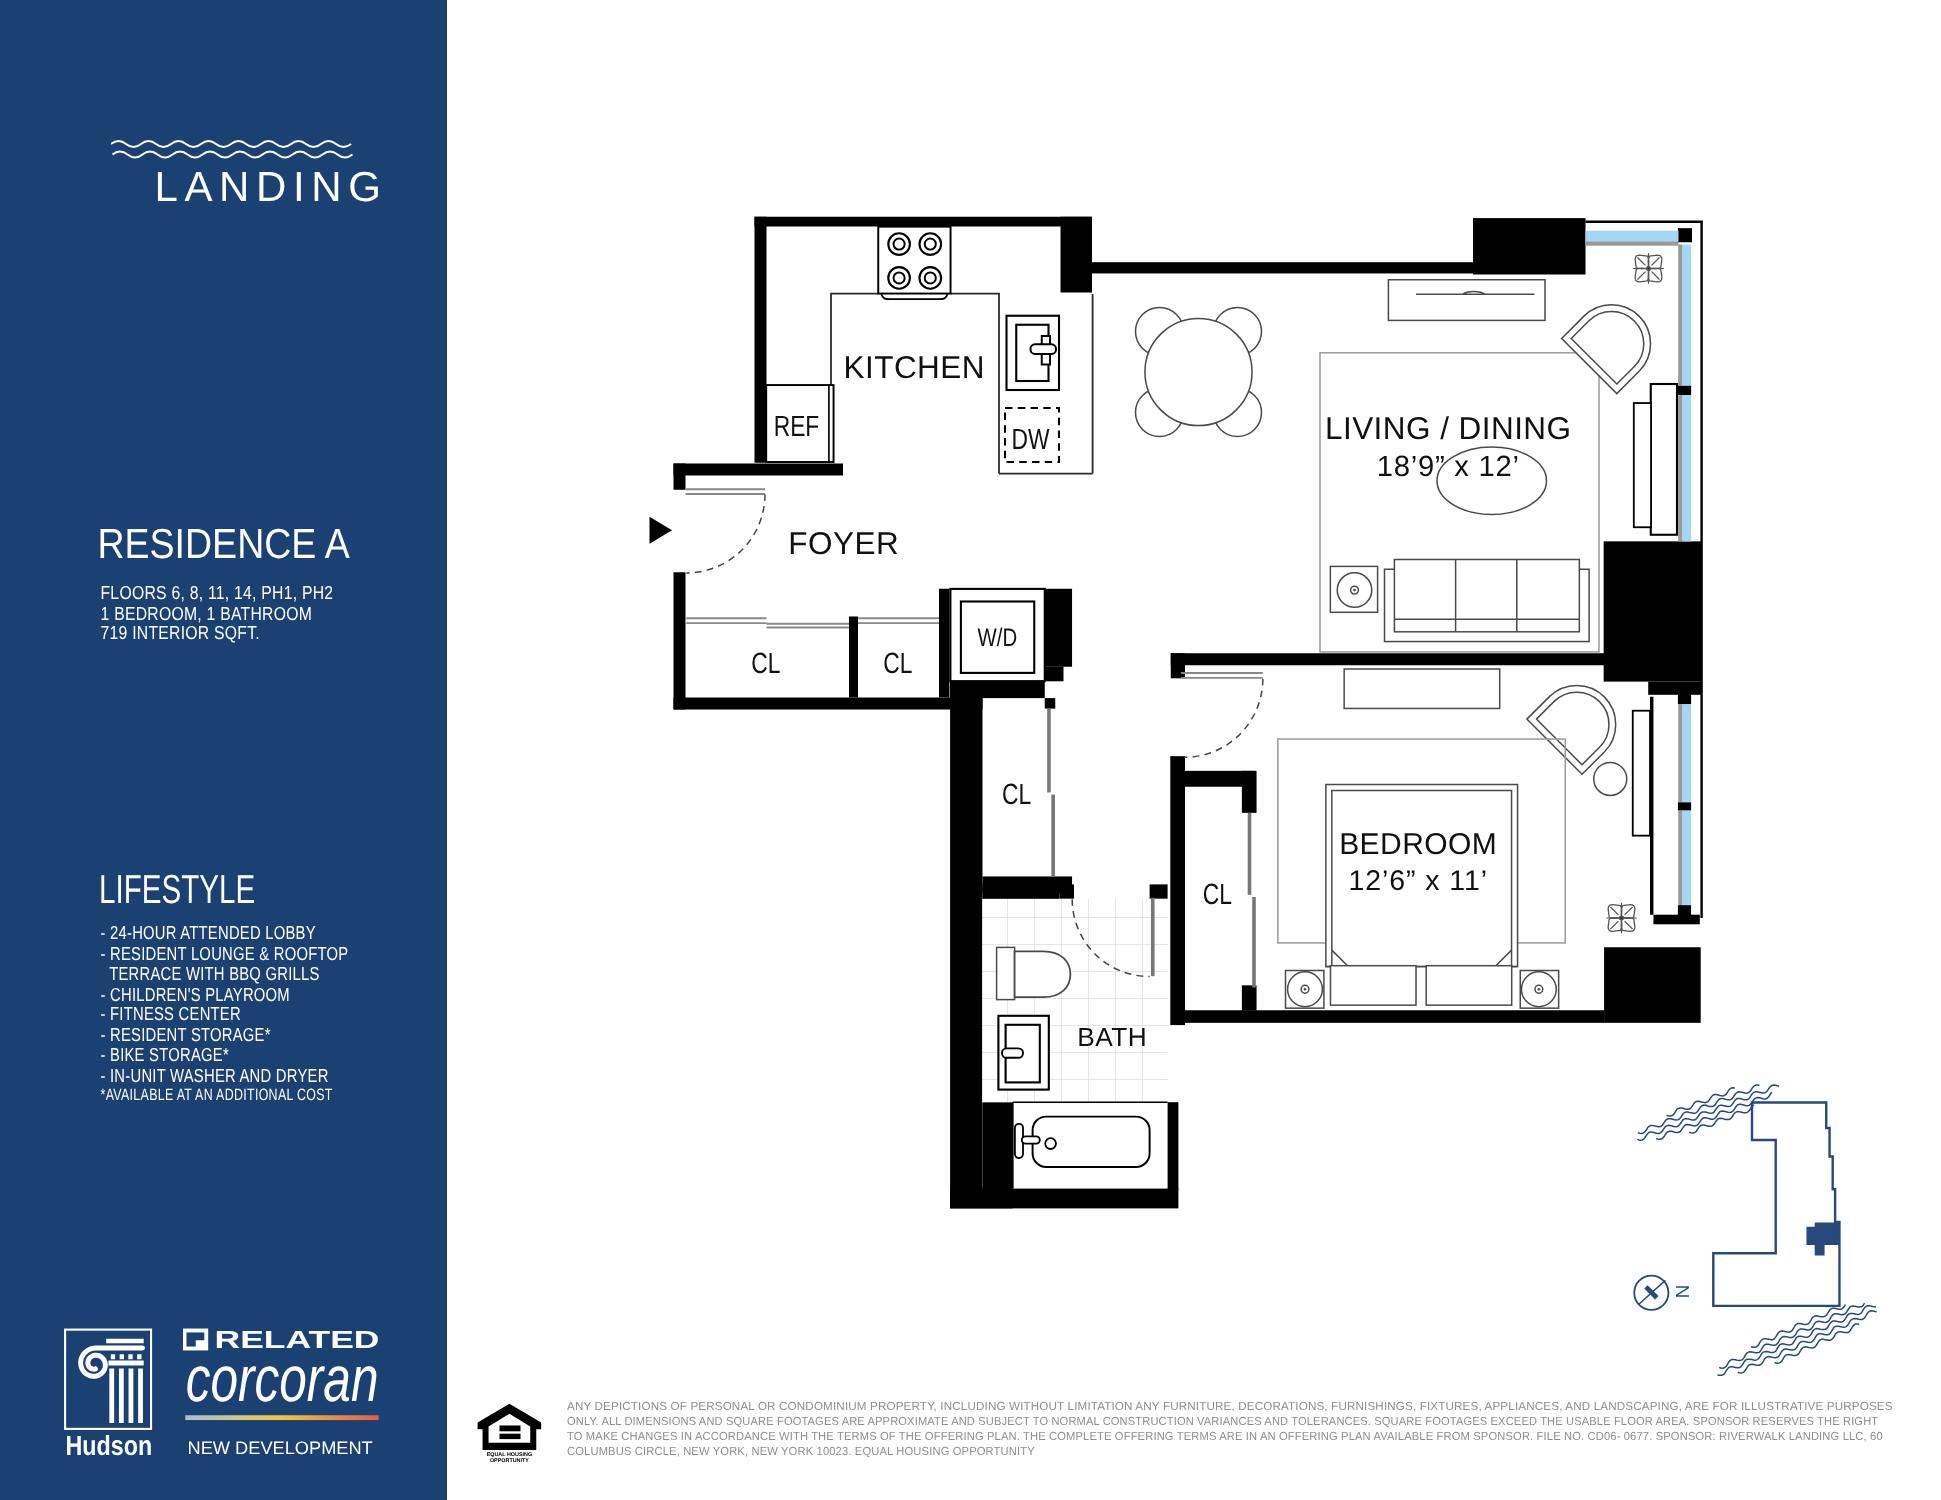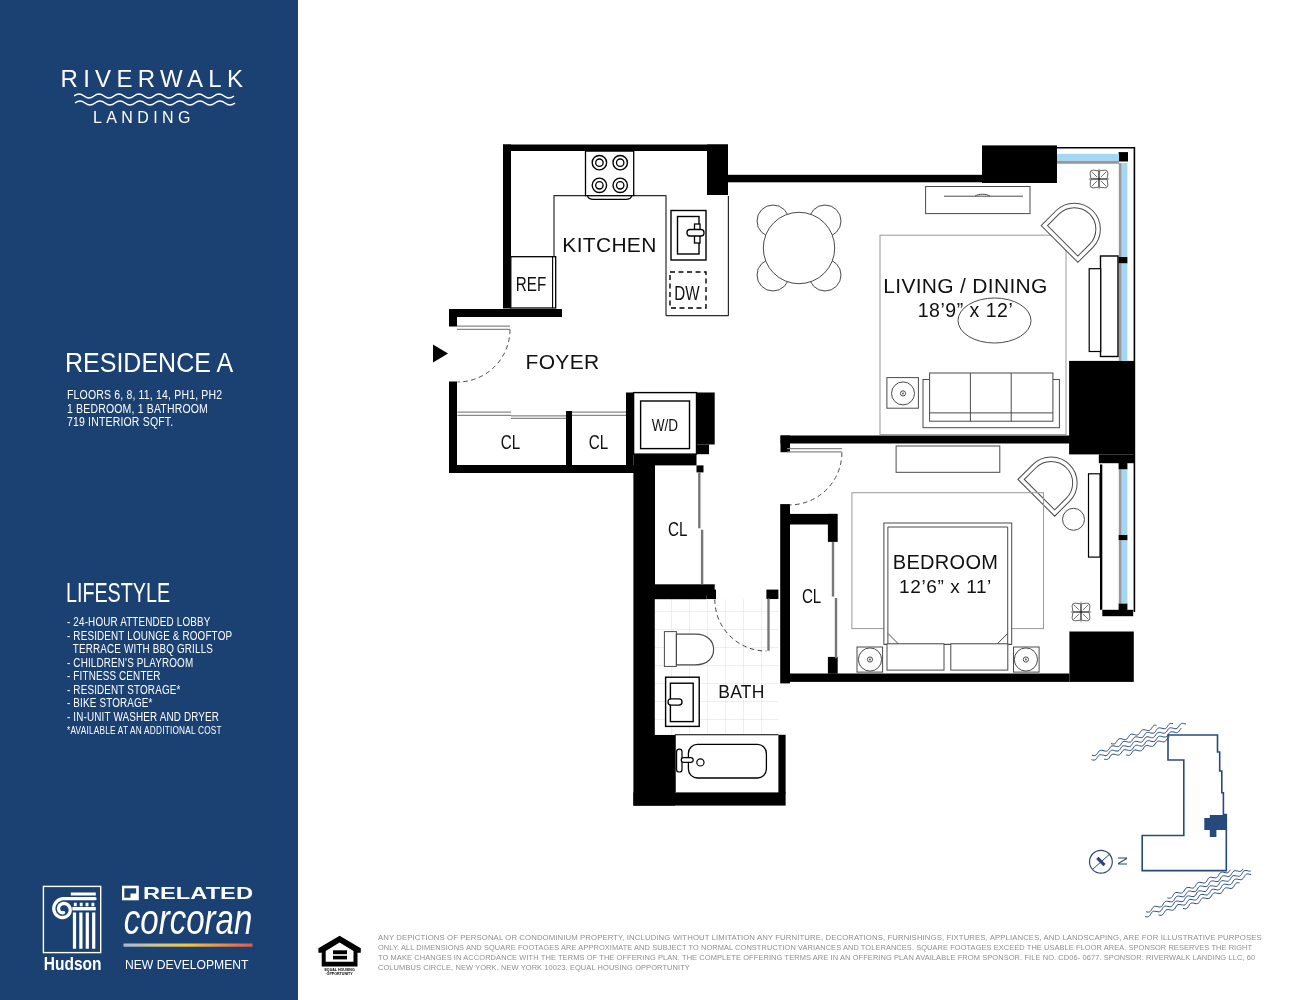--- a/index.html
+++ b/index.html
@@ -2,26 +2,25 @@
 <html><head><meta charset="utf-8">
 <style>
 html,body{margin:0;padding:0;width:1294px;height:1000px;background:#fff;overflow:hidden}
 body{font-family:"Liberation Sans",sans-serif;position:relative}
 .abs{position:absolute}
 .sb{position:absolute;left:0;top:0;width:298px;height:1000px;background:#1b4173}
 .w{color:#fff}
 svg text{font-family:"Liberation Sans",sans-serif}
 </style></head><body>
 <div class="sb">
- <div class="abs w" style="left:60.5px;top:65px;font-size:24px;letter-spacing:5.3px;">RIVERWALK</div>
  <svg class="abs" style="left:74px;top:92px" width="162" height="16" viewBox="0 0 162 16">
   <path d="M0,4 q5,-4 10,0 t10,0 t10,0 t10,0 t10,0 t10,0 t10,0 t10,0 t10,0 t10,0 t10,0 t10,0 t10,0 t10,0 t10,0 t10,0" fill="none" stroke="#fff" stroke-width="1.4"></path>
   <path d="M1,11 q5,-4 10,0 t10,0 t10,0 t10,0 t10,0 t10,0 t10,0 t10,0 t10,0 t10,0 t10,0 t10,0 t10,0 t10,0 t10,0 t10,0" fill="none" stroke="#fff" stroke-width="1.4"></path>
  </svg>
- <div class="abs w" style="left:93px;top:108.5px;font-size:16px;letter-spacing:4.4px;">LANDING</div>
+ <div class="abs w" style="left:103px;top:108.5px;font-size:28px;letter-spacing:4.4px;">LANDING</div>
  <div id="t3" class="abs w" style="left:64.5px;top:346.5px;font-size:28px;letter-spacing:0;transform-origin:0 0;transform:scaleX(0.893)">RESIDENCE A</div>
  <div id="t4" class="abs w" style="left:66.5px;top:389px;font-size:12.5px;letter-spacing:.2px;line-height:13.5px;transform-origin:0 0;transform:scaleX(0.84)">FLOORS 6, 8, 11, 14, PH1, PH2<br>1 BEDROOM, 1 BATHROOM<br>719 INTERIOR SQFT.</div>
  <div id="t5" class="abs w" style="left:66px;top:578px;font-size:27px;letter-spacing:0;transform-origin:0 0;transform:scaleX(0.73)">LIFESTYLE</div>
  <div id="t6" class="abs w" style="left:67px;top:616px;font-size:12.5px;letter-spacing:.2px;line-height:13.5px;transform-origin:0 0;transform:scaleX(0.79)">- 24-HOUR ATTENDED LOBBY<br>- RESIDENT LOUNGE &amp; ROOFTOP<br>&nbsp;&nbsp;TERRACE WITH BBQ GRILLS<br>- CHILDREN'S PLAYROOM<br>- FITNESS CENTER<br>- RESIDENT STORAGE*<br>- BIKE STORAGE*<br>- IN-UNIT WASHER AND DRYER</div>
  <div id="t7" class="abs w" style="left:67px;top:723.5px;font-size:11px;letter-spacing:.3px;transform-origin:0 0;transform:scaleX(0.75)">*AVAILABLE AT AN ADDITIONAL COST</div>
  <svg class="abs" style="left:40px;top:882px" width="230" height="100" viewBox="0 0 230 100">
   <rect x="3.4" y="4.4" width="57.3" height="66.2" fill="none" stroke="#fff" stroke-width="1.4"></rect>
   <g stroke="#fff" fill="none">
    <path d="M30.8,12 H55.8" stroke-width="3"></path>
    <path d="M32.3,26.7 H55.8" stroke-width="3.4"></path>

